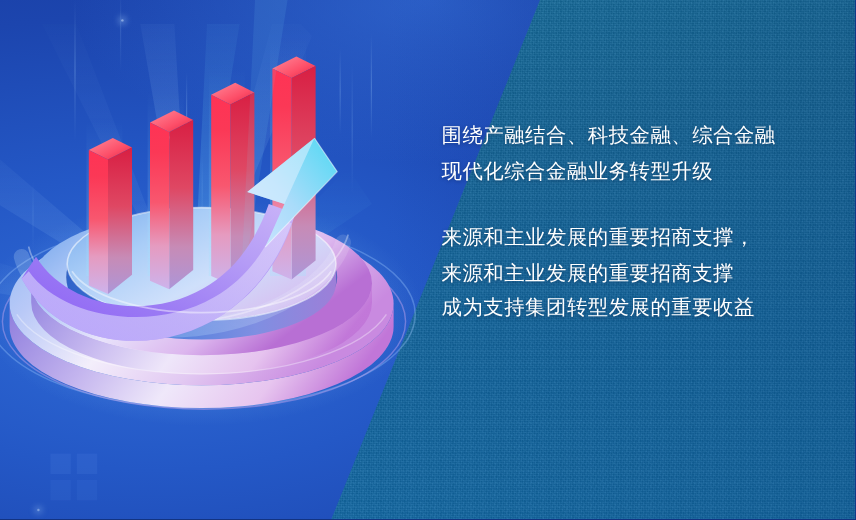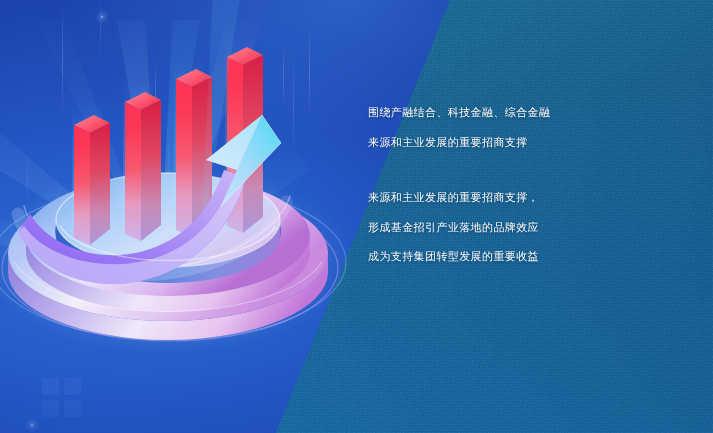--- a/index.html
+++ b/index.html
@@ -65,21 +65,21 @@
   .art{position:absolute;left:0;top:0;width:360px;height:433px;}
 
   
   .copy{
     position:absolute;left:368px;top:98px;width:320px;
     color:#ffffff;
   }
   .para{margin:0 0 0 0;}
   .para + .para{margin-top:26px;}
   .line{
-    font-size:11px;
+    font-size:17px;
     line-height:29.5px;
     letter-spacing:.4px;
     white-space:nowrap;
     text-shadow:0 1px 3px rgba(0,25,60,.45);
   }
 </style>
 </head>
 <body>
 
 <div id="stage">
@@ -307,24 +307,24 @@
 
     <path d="M60,226 A112,47 0 0,0 276,226" fill="none" stroke="#ffffff" stroke-opacity=".45" stroke-width="1.4"></path>
 
     <path d="M14,262 A160,68 0 0,0 322,262" fill="none" stroke="#ffffff" stroke-opacity=".35" stroke-width="1.2"></path>
   </svg>
 
   <div class="copy">
 
     <div class="para">
       <div class="line">围绕产融结合、科技金融、综合金融</div>
-      <div class="line">来源和主业发展的重要招商支撑</div>
+      <div class="line">现代化综合金融业务转型升级</div>
     </div>
 
     <div class="para">
       <div class="line">来源和主业发展的重要招商支撑，</div>
-      <div class="line">形成基金招引产业落地的品牌效应</div>
+      <div class="line">来源和主业发展的重要招商支撑</div>
       <div class="line">成为支持集团转型发展的重要收益</div>
     </div>
 
   </div>
 
 </div>
 
 </body></html>

